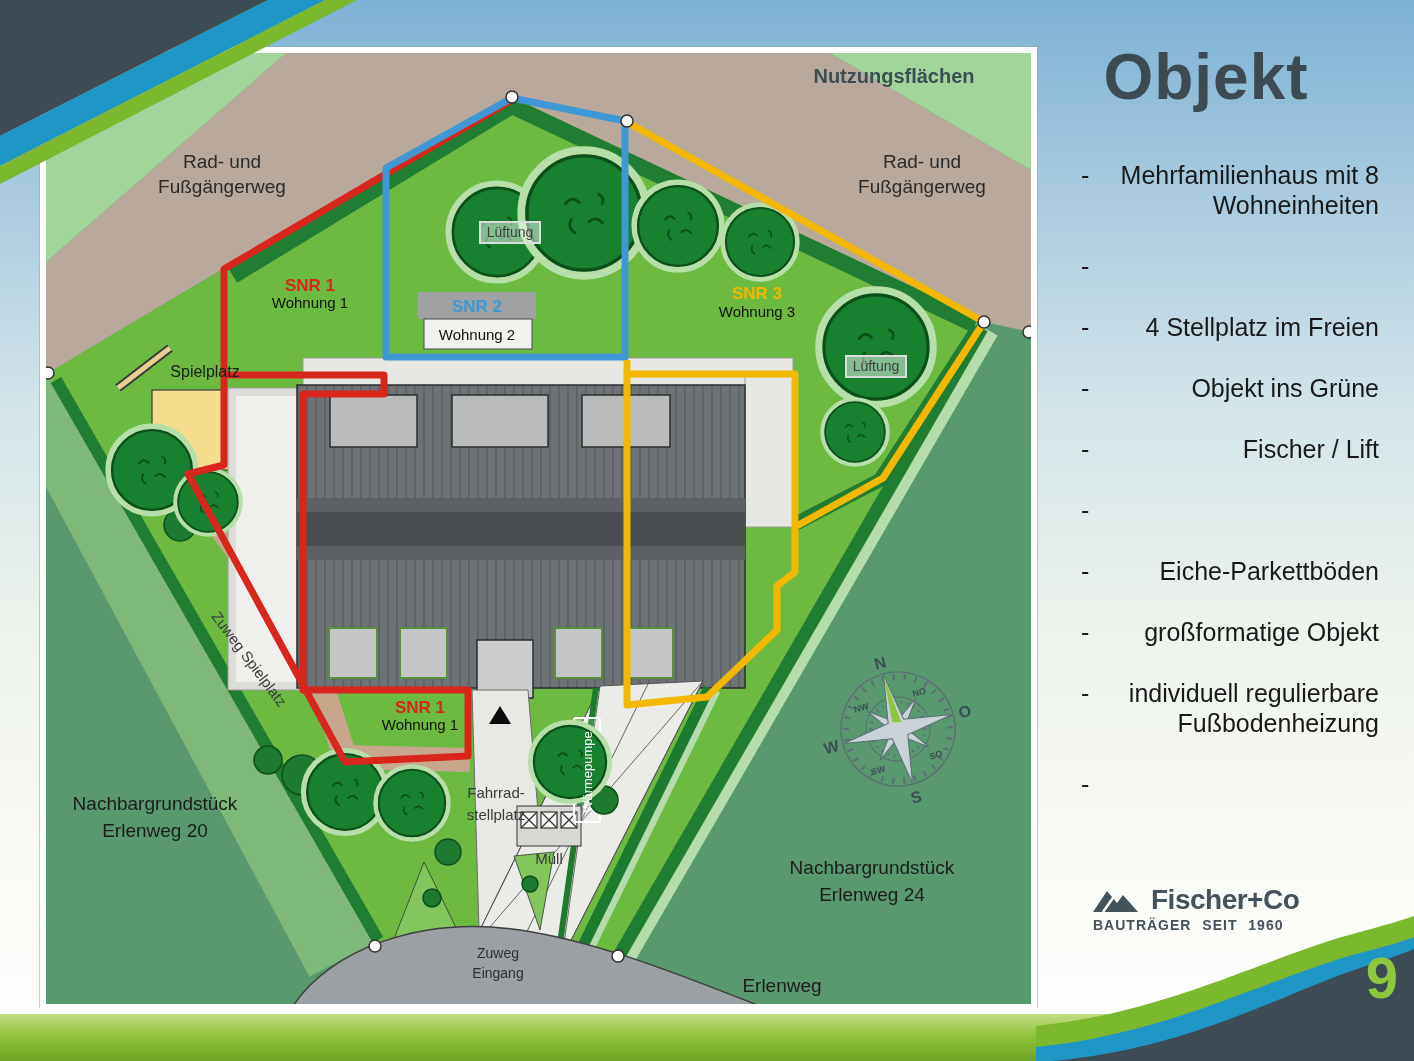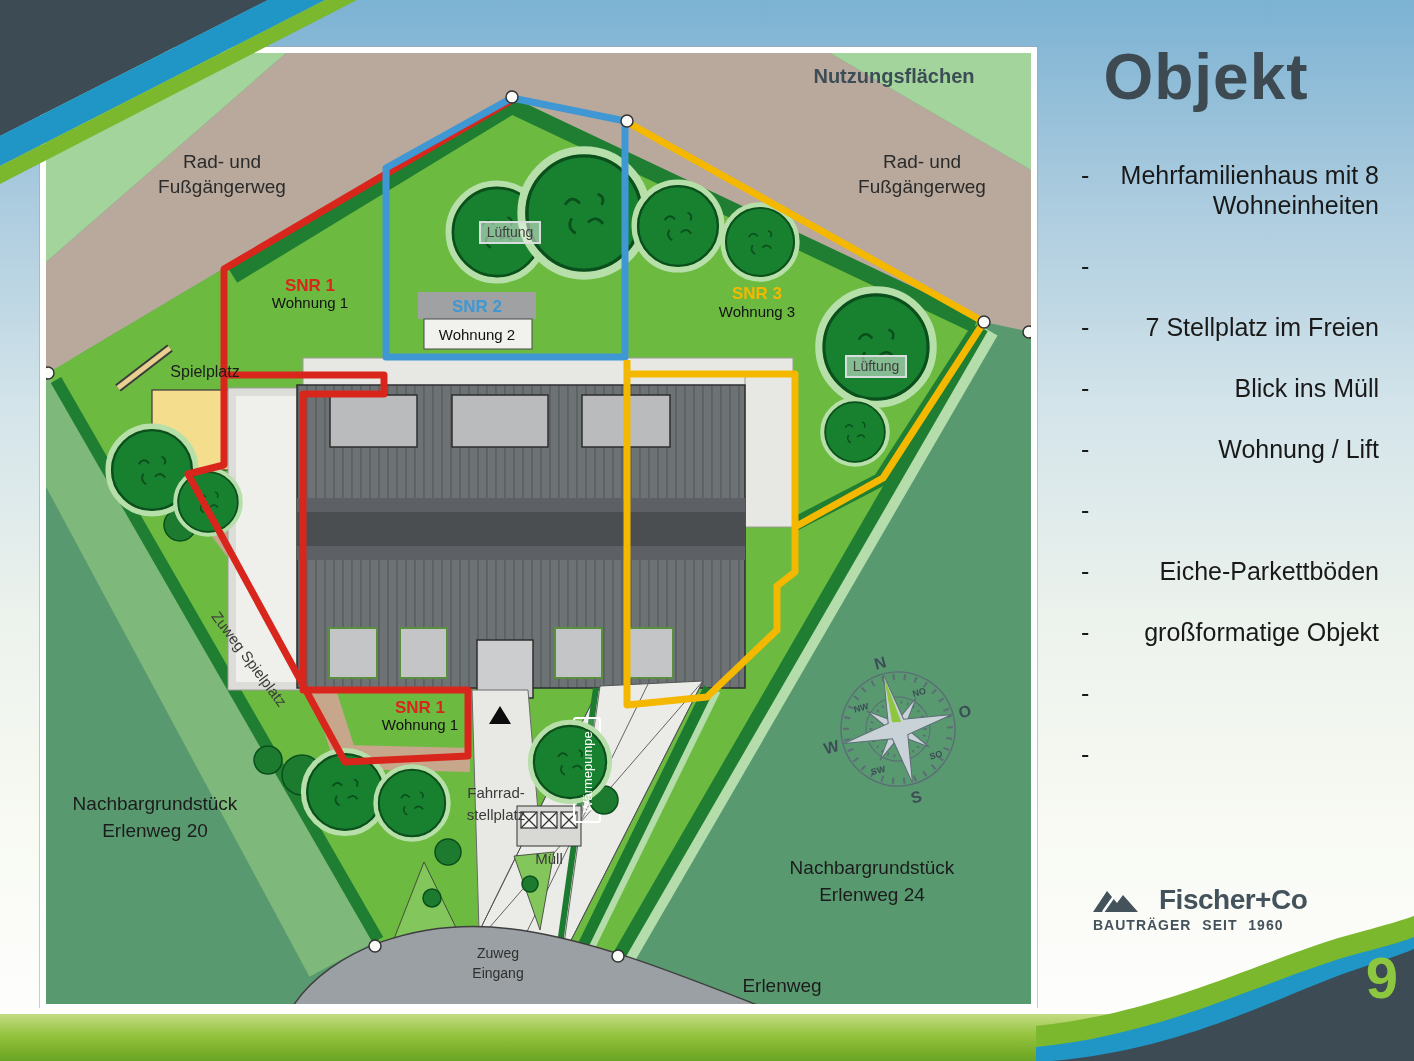--- a/index.html
+++ b/index.html
@@ -20,21 +20,21 @@
   .sb-title{
     margin-top:40px;text-align:center;font-size:64px;font-weight:700;
     color:#3d4a52;letter-spacing:1px;
   }
   .bullets{margin:46px 0 0 44px;width:300px;}
   .bullet{display:flex;margin-bottom:31px;font-size:25px;color:#191919;line-height:30px;}
   .bullet .dash{width:30px;flex:0 0 30px;}
   .bullet .btxt{white-space:pre-line;width:268px;text-align:right;}
   .logo{position:absolute;left:1093px;top:884px;width:220px;z-index:6;}
   .logo-row{display:flex;align-items:center;}
-  .logo-name{font-size:28px;font-weight:700;color:#44525b;margin-left:20px;letter-spacing:-0.5px;}
+  .logo-name{font-size:28px;font-weight:700;color:#44525b;margin-left:12px;letter-spacing:-0.5px;}
   .logo-tag{font-size:14px;font-weight:700;color:#44525b;letter-spacing:1px;word-spacing:6px;margin-top:1px;}
   .page-num{position:absolute;left:1356px;top:944px;width:52px;text-align:center;
     font-size:58px;font-weight:700;color:#8dc63f;z-index:7;}
   
   .halo{fill:none;stroke:#b7dfa9;stroke-width:6;}
   .tree{fill:#17812f;stroke:#0b4f1d;stroke-width:2.5;}
   .bush{fill:#1d7b30;stroke:#0b4f1d;stroke-width:1.5;}
   .mlabel{fill:#2b2b2b;font-size:19px;}
   .mlabel-sm{fill:#3a3a3a;font-size:15px;}
   .nb{fill:#1c1c1c;font-size:19px;}
@@ -278,43 +278,44 @@
     <div class="bullets">
       <div class="bullet">
           <span class="dash">-</span>
           <span class="btxt">Mehrfamilienhaus mit 8 Wohneinheiten</span>
         </div>
       <div class="bullet">
           <span class="dash">-</span>
         </div>
       <div class="bullet">
           <span class="dash">-</span>
-          <span class="btxt">7 Stellplatz im Freien</span>
-        </div>
-      <div class="bullet">
-          <span class="dash">-</span>
-          <span class="btxt">Blick ins Müll</span>
-        </div>
-      <div class="bullet">
-          <span class="dash">-</span>
-          <span class="btxt">Wohnung / Lift</span>
+          <span class="btxt">4 Stellplatz im Freien</span>
+        </div>
+      <div class="bullet">
+          <span class="dash">-</span>
+          <span class="btxt">Objekt ins Grüne</span>
+        </div>
+      <div class="bullet">
+          <span class="dash">-</span>
+          <span class="btxt">Fischer / Lift</span>
         </div>
       <div class="bullet">
           <span class="dash">-</span>
         </div>
       <div class="bullet">
           <span class="dash">-</span>
           <span class="btxt">Eiche-Parkettböden</span>
         </div>
       <div class="bullet">
           <span class="dash">-</span>
           <span class="btxt">großformatige Objekt</span>
         </div>
       <div class="bullet">
           <span class="dash">-</span>
+          <span class="btxt">individuell regulierbare Fußbodenheizung</span>
         </div>
       <div class="bullet">
           <span class="dash">-</span>
         </div>
     </div>
   </div>
 
   <div class="logo">
     <div class="logo-row">
       <svg width="46" height="28" viewBox="0 0 46 28">

